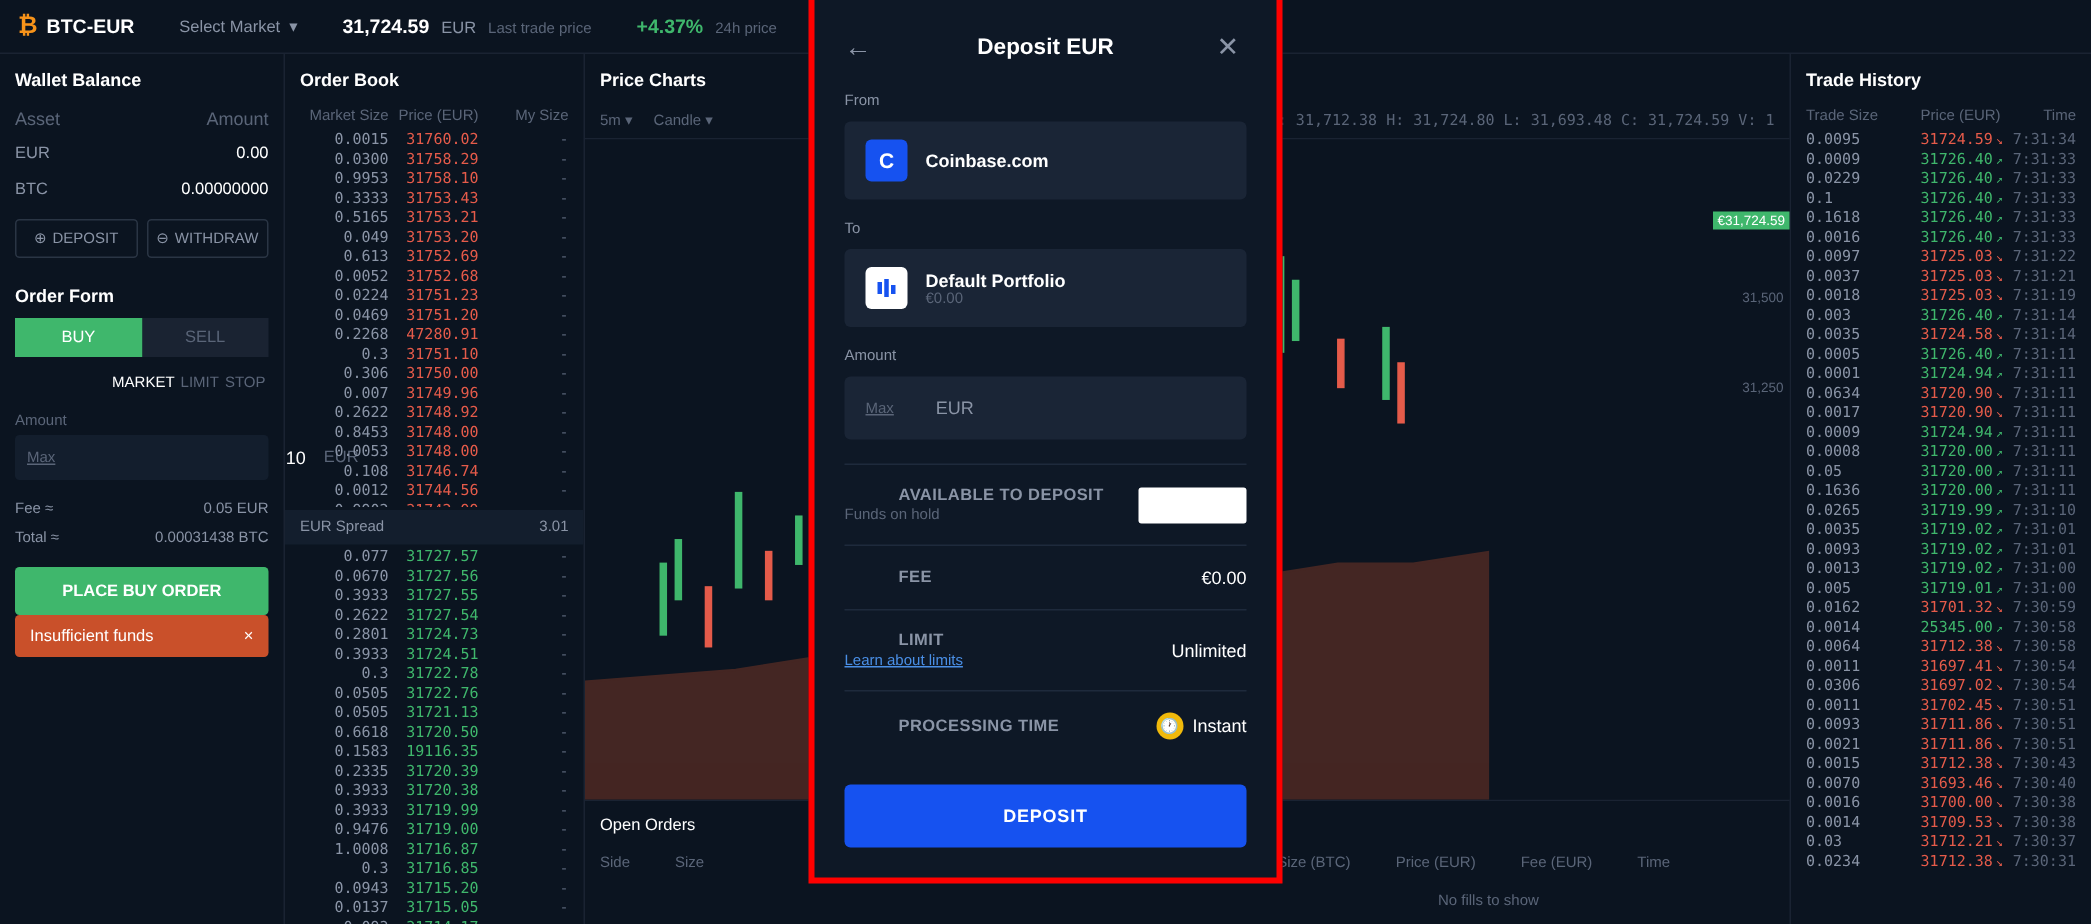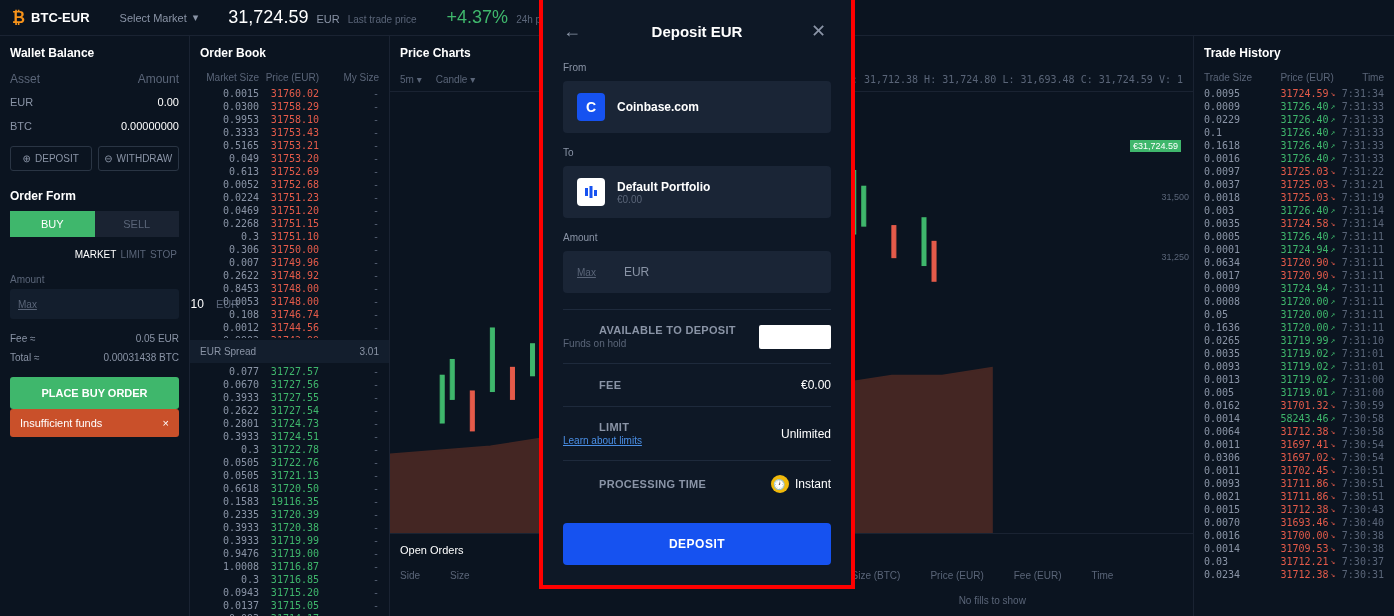--- a/index.html
+++ b/index.html
@@ -20,21 +20,21 @@
   align-items: center;
   height: 36px;
   padding: 0 12px;
   gap: 30px;
   border-bottom: 1px solid #1a2332;
 }
 .pair { color: #fff; font-weight: 600; font-size: 13px; display: flex; align-items: center; gap: 6px; }
 .btc-glyph { color: #f7931a; font-size: 16px; }
 .select-market { color: #8a94a6; font-size: 11px; display: flex; align-items: center; gap: 6px; cursor: pointer; }
 .price-block { display: flex; align-items: baseline; gap: 8px; }
-.price-white { color: #fff; font-size: 18px; font-weight: 400; }
+.price-white { color: #fff; font-size: 13px; font-weight: 700; }
 .price-unit { color: #8a94a6; font-size: 11px; }
 .price-label { color: #5a6578; font-size: 10px; }
 .up { color: #3fb76c; }
 .down { color: #e55b4a; }
 
 
 .main { display: flex; height: calc(100% - 36px); }
 .col { border-right: 1px solid #1a2332; display: flex; flex-direction: column; }
 .col-wallet { width: 190px; }
 .col-book { width: 200px; }
@@ -84,21 +84,21 @@
 .ob-my { width: 33%; text-align: right; color: #5a6578; }
 .spread-row { display: flex; justify-content: space-between; padding: 6px 10px; background: #131e2d; font-size: 10px; margin: 2px 0; }
 
 
 .chart-head { display: flex; justify-content: space-between; padding: 6px 10px; border-bottom: 1px solid #1a2332; align-items: center; }
 .chart-controls { display: flex; gap: 14px; font-size: 10px; color: #5a6578; }
 .chart-stats { display: flex; gap: 10px; font-size: 10px; color: #5a6578; font-family: monospace; }
 .chart-body { flex: 1; position: relative; background: #0b1420; }
 .chart-svg { width: 100%; height: 100%; }
 .y-label { position: absolute; right: 4px; color: #5a6578; font-size: 9px; }
-.price-tag { position: absolute; right: 12px; background: #3fb76c; color: #fff; font-size: 9px; padding: 1px 3px; }
+.price-tag { position: absolute; right: 0; background: #3fb76c; color: #fff; font-size: 9px; padding: 1px 3px; }
 
 
 .bottom-tabs { display: flex; border-top: 1px solid #1a2332; }
 .bottom-tabs .tab-section { flex: 1; }
 .tab-title { padding: 10px; color: #fff; font-size: 11px; }
 .tab-head { display: flex; padding: 4px 10px; color: #5a6578; font-size: 10px; gap: 30px; }
 .no-fills { text-align: center; color: #5a6578; padding: 10px; font-size: 10px; }
 
 
 .th-head { display: flex; justify-content: space-between; padding: 4px 10px; color: #5a6578; font-size: 10px; }
@@ -310,21 +310,21 @@
           <span class="ob-price down">31751.23</span>
           <span class="ob-my">-</span>
         </div>
         <div class="ob-row">
           <span class="ob-size">0.0469</span>
           <span class="ob-price down">31751.20</span>
           <span class="ob-my">-</span>
         </div>
         <div class="ob-row">
           <span class="ob-size">0.2268</span>
-          <span class="ob-price down">31751.15</span>
+          <span class="ob-price down">47280.91</span>
           <span class="ob-my">-</span>
         </div>
         <div class="ob-row">
           <span class="ob-size">0.3</span>
           <span class="ob-price down">31751.10</span>
           <span class="ob-my">-</span>
         </div>
         <div class="ob-row">
           <span class="ob-size">0.306</span>
           <span class="ob-price down">31750.00</span>
@@ -663,21 +663,21 @@
           <span class="th-price up arrow-up">31719.01</span>
           <span class="th-time">7:31:00</span>
         </div>
         <div class="th-row">
           <span class="th-size">0.0162</span>
           <span class="th-price down arrow-down">31701.32</span>
           <span class="th-time">7:30:59</span>
         </div>
         <div class="th-row">
           <span class="th-size">0.0014</span>
-          <span class="th-price up arrow-up">58243.46</span>
+          <span class="th-price up arrow-up">25345.00</span>
           <span class="th-time">7:30:58</span>
         </div>
         <div class="th-row">
           <span class="th-size">0.0064</span>
           <span class="th-price down arrow-down">31712.38</span>
           <span class="th-time">7:30:58</span>
         </div>
         <div class="th-row">
           <span class="th-size">0.0011</span>
           <span class="th-price down arrow-down">31697.41</span>

